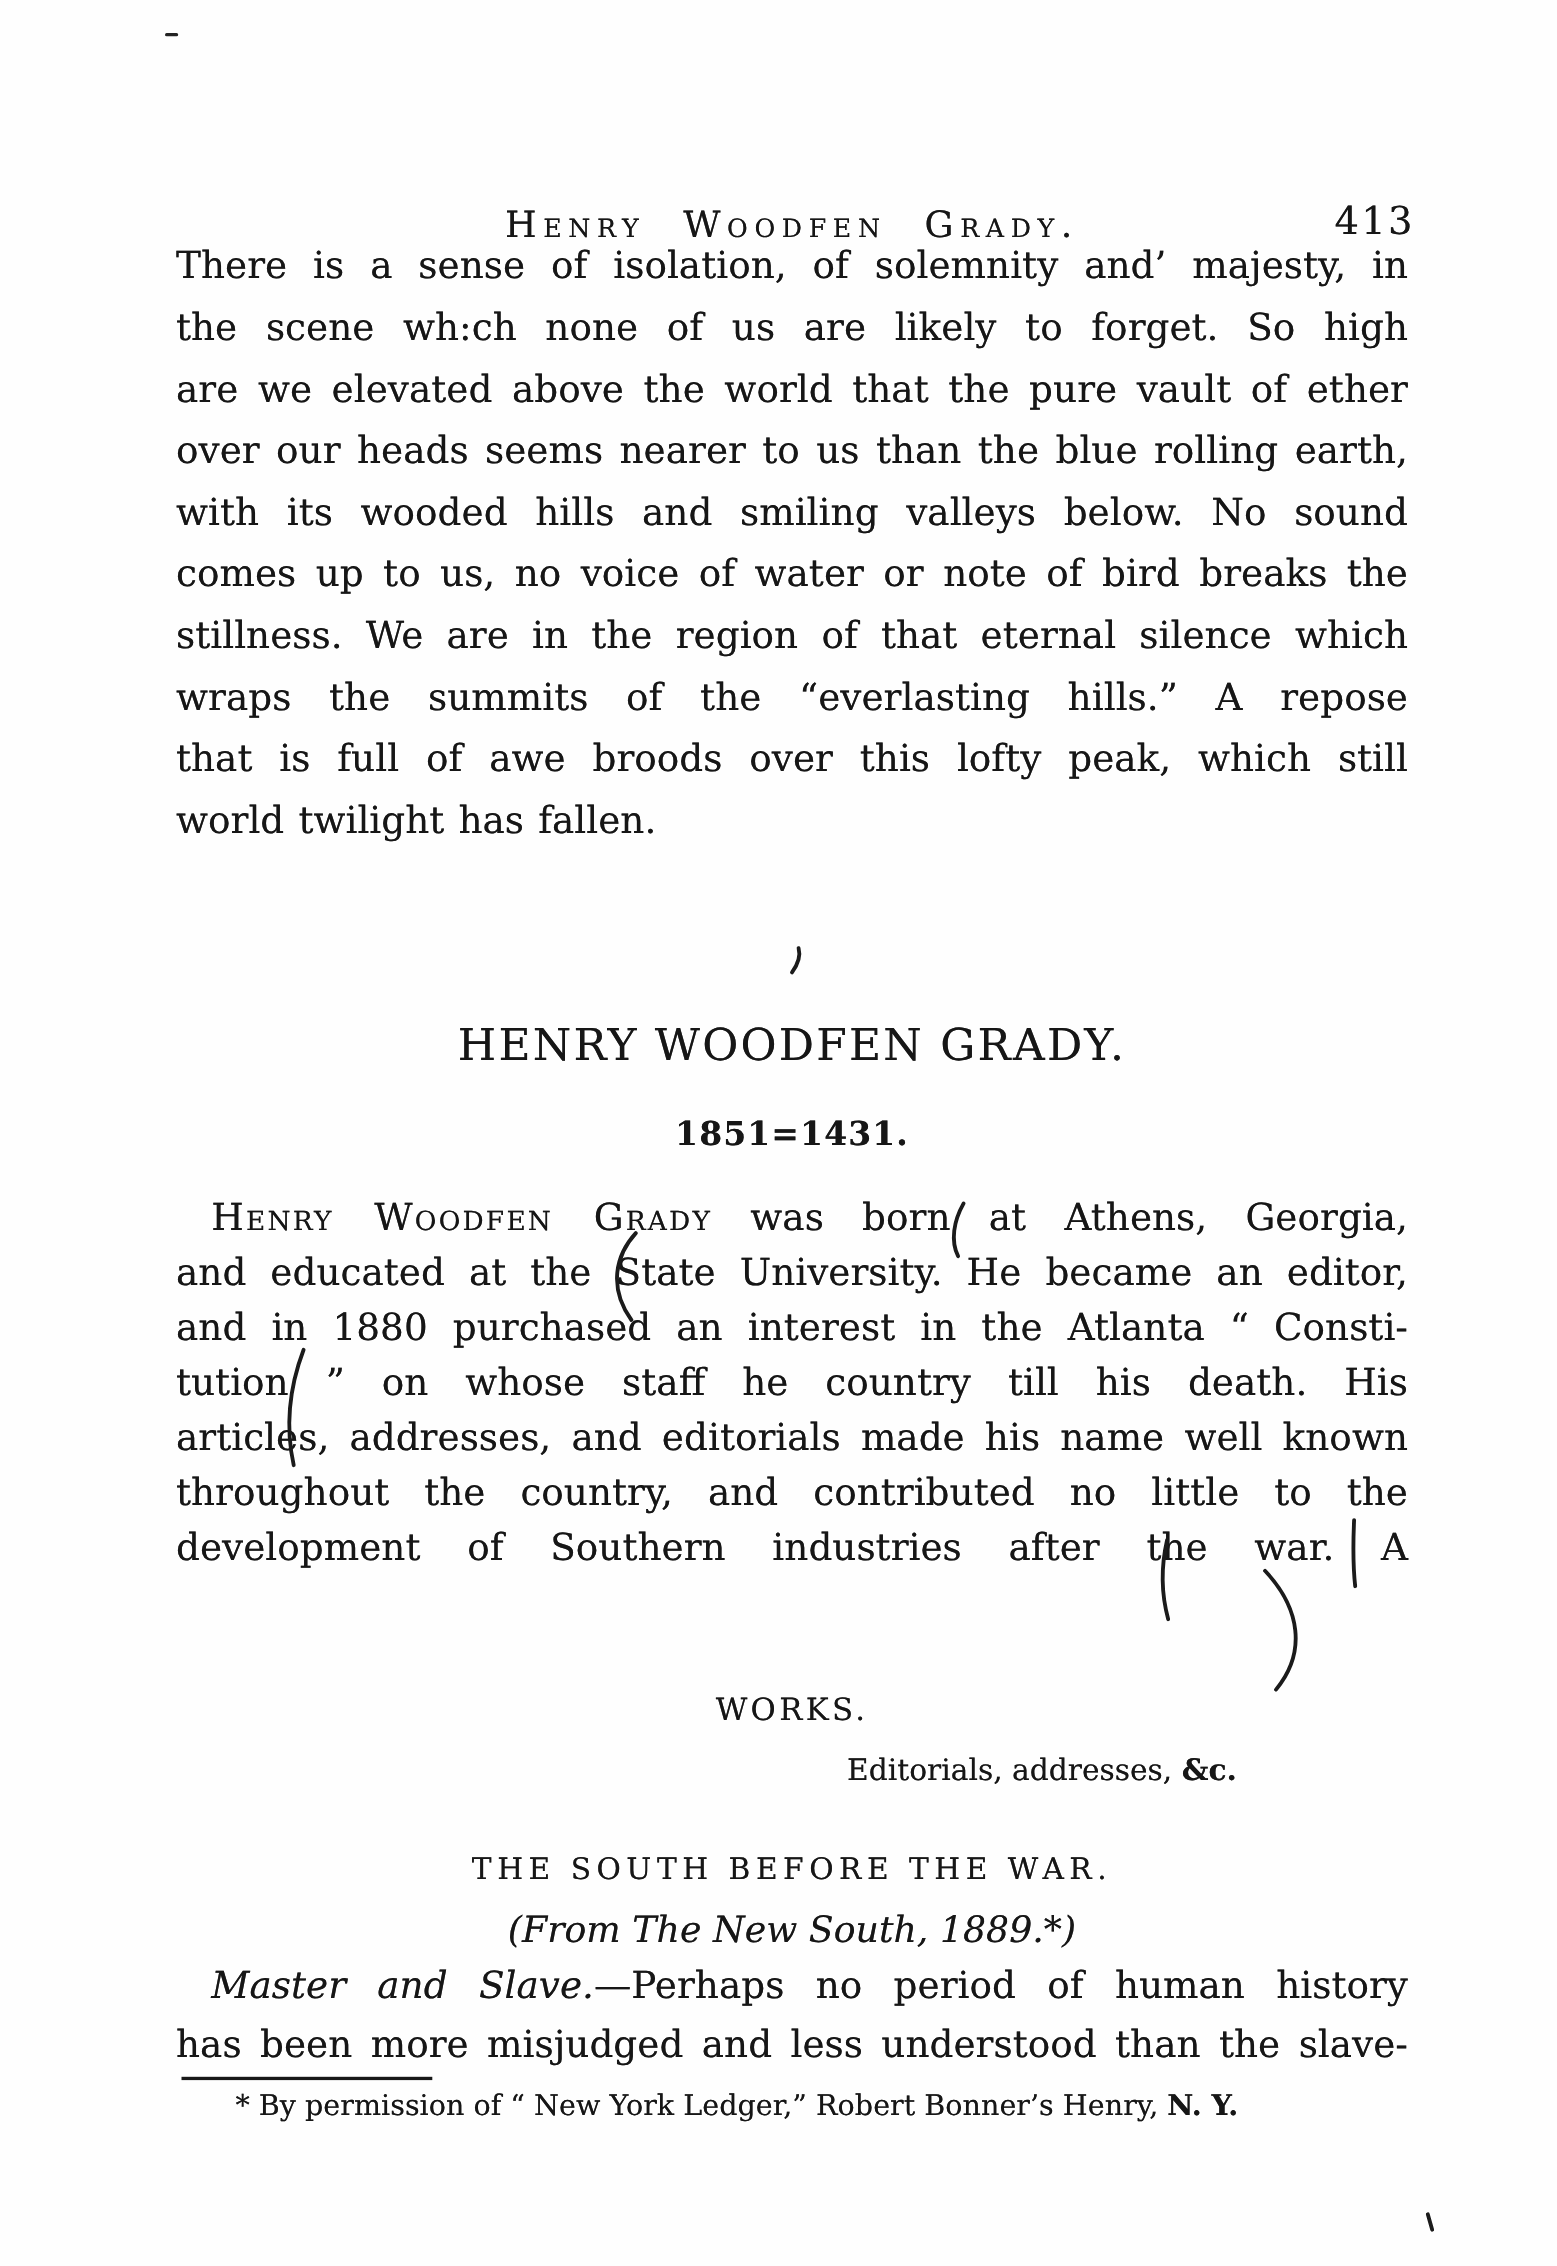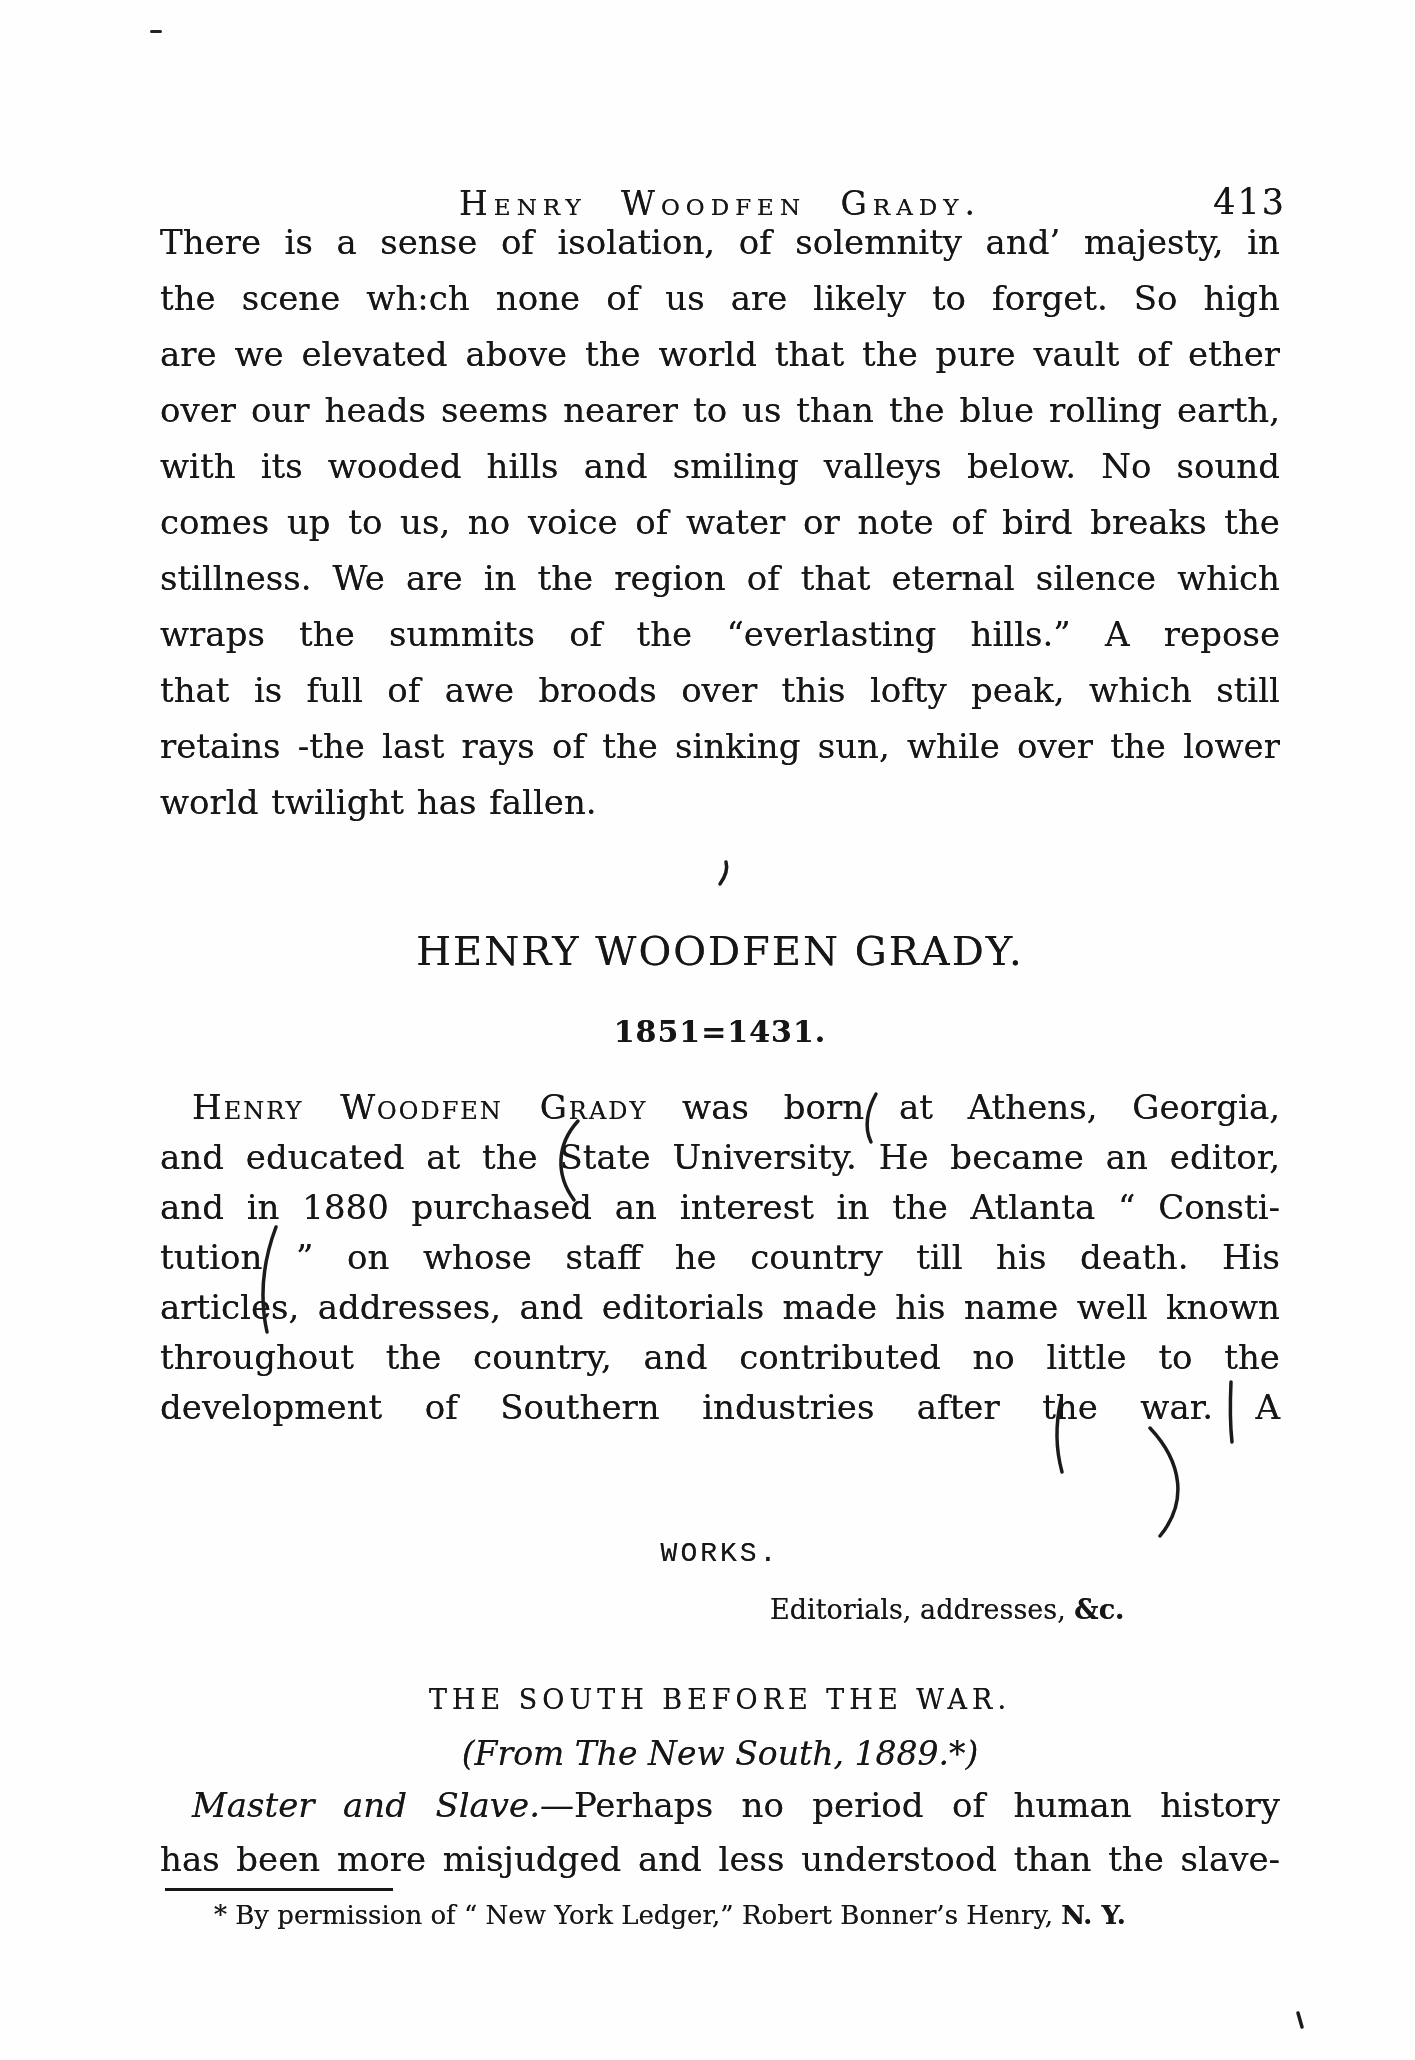--- a/index.html
+++ b/index.html
@@ -30,21 +30,21 @@
   .line.indent{text-indent:32px;}
   .line.wide{word-spacing:16px;}
   .sc{font-variant:small-caps;letter-spacing:2px;}
   .it{font-style:italic;}
   
   .sec-title{position:absolute;top:928px;left:160px;width:1120px;text-align:center;
              font-size:40px;letter-spacing:2px;}
   .sec-dates{position:absolute;top:1014px;left:160px;width:1120px;text-align:center;
              font-size:30px;font-weight:bold;letter-spacing:1px;}
   .works-head{position:absolute;top:1538px;left:160px;width:1120px;text-align:center;
-              font-size:28px;letter-spacing:3px;font-family:Liberation Mono, monospace;}
+              font-size:28px;letter-spacing:3px;}
   .works-row{position:absolute;top:1594px;left:160px;width:1120px;font-size:27px;height:40px;}
   .works-left{position:absolute;left:58px;top:0;}
   .works-right{position:absolute;left:610px;top:0;}
   .exc-head{position:absolute;top:1684px;left:160px;width:1120px;text-align:center;
             font-size:27px;letter-spacing:5px;}
   .exc-src{position:absolute;top:1734px;left:160px;width:1120px;text-align:center;
            font-size:33px;font-style:italic;}
   
   .fn-rule{position:absolute;top:1888px;left:165px;width:228px;height:3px;background:#181818;}
   .footnote{position:absolute;top:1900px;left:160px;width:1150px;
@@ -78,21 +78,20 @@
       <div class="line"><span>with its wooded hills and smiling valleys below.  No sound</span></div>
 
       <div class="line"><span>comes up to us, no voice of water or note of bird breaks the</span></div>
 
       <div class="line"><span>stillness.  We are in the region of that eternal silence which</span></div>
 
       <div class="line"><span>wraps the summits of the “everlasting hills.”  A repose</span></div>
 
       <div class="line"><span>that is full of awe broods over this lofty peak, which still</span></div>
 
-      <div class="line"><span>retains -the last rays of the sinking sun, while over the lower</span></div>
 
       <div class="line short"><span>world twilight has fallen.</span></div>
     </div>
 
   <div class="sec-title">HENRY WOODFEN GRADY.</div>
   <div class="sec-dates">1851=1431.</div>
 
   <div class="para bio">
 
       <div class="line indent"><span class="sc">Henry Woodfen Grady</span><span> was born at Athens, Georgia,</span></div>

